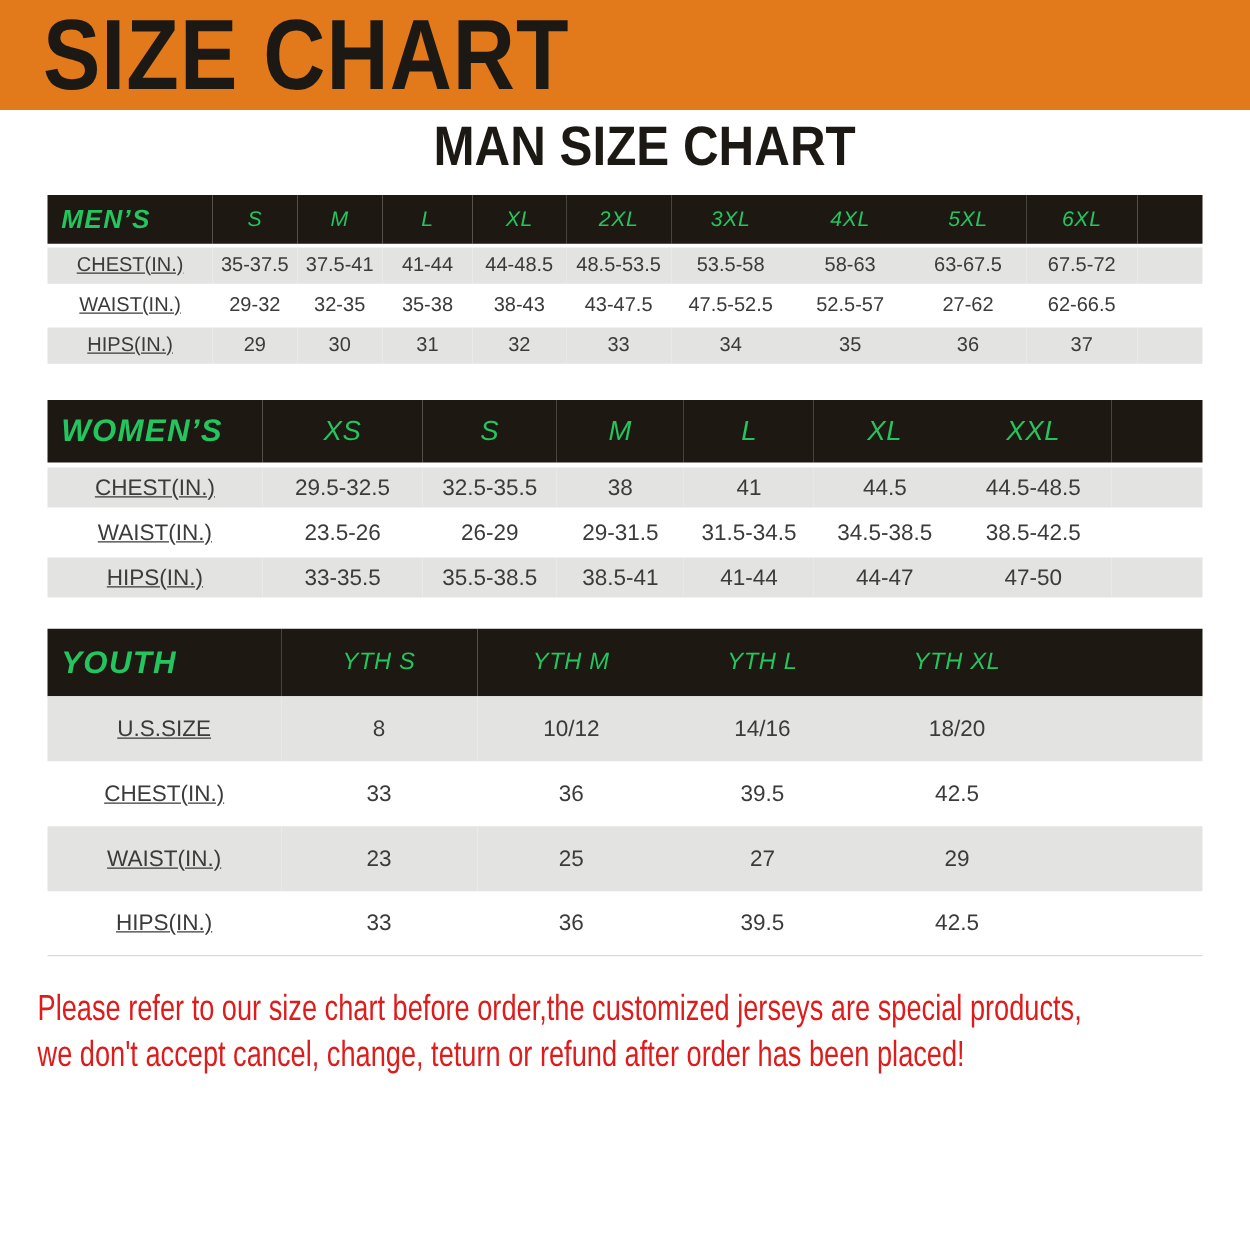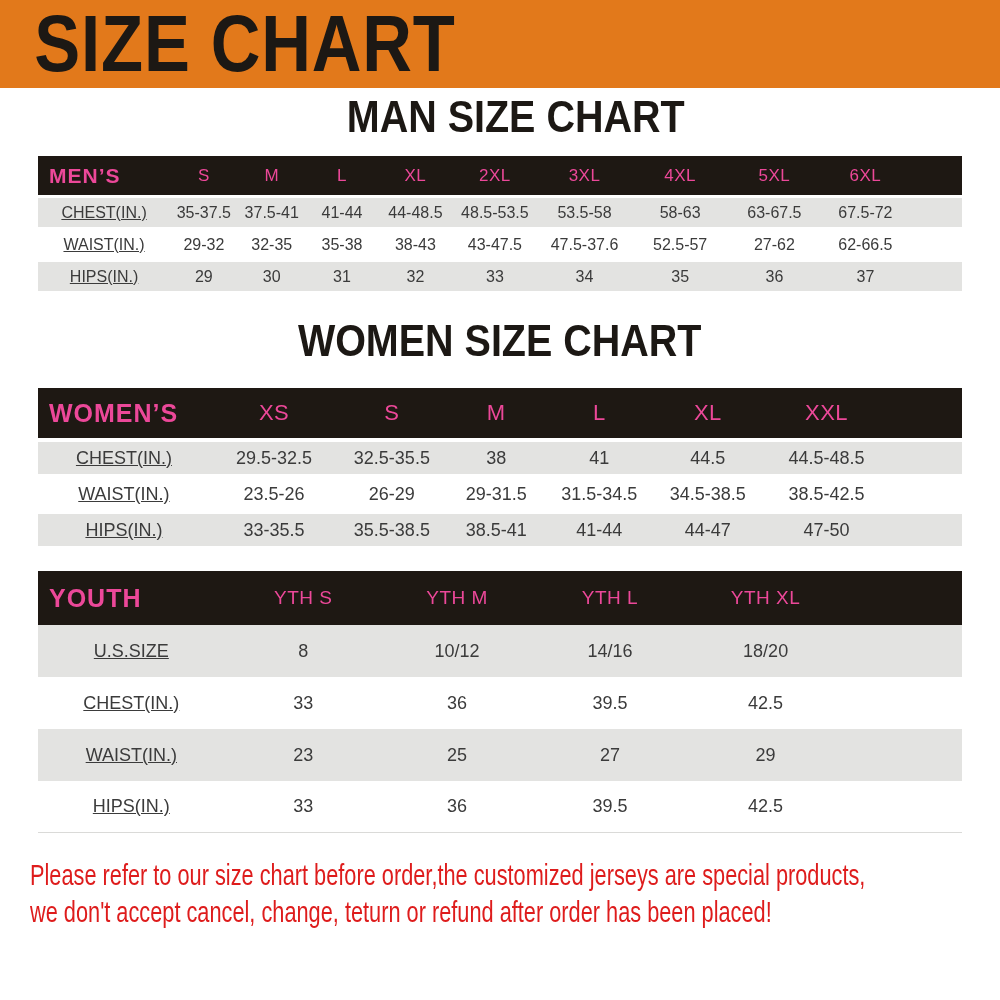--- a/index.html
+++ b/index.html
@@ -37,21 +37,21 @@
   #women-title{margin-top:26px;}
   #youth-title{margin-top:48px;}
   
   table.size-table{
     width:924px;margin-left:38px;border-collapse:separate;table-layout:fixed;
     color:var(--cell-ink);
   }
   table.size-table th,table.size-table td{
     text-align:center;vertical-align:middle;padding:0;overflow:hidden;white-space:nowrap;
   }
-  thead th{background:var(--table-header-black);color:#ec4899;font-weight:normal;letter-spacing:0.5px;}
+  thead th{background:var(--table-header-black);color:#22c55e;font-weight:normal;letter-spacing:0.5px;font-style:italic;}
   thead th.lbl{text-align:left;padding-left:11px;font-weight:bold;letter-spacing:1px;}
   tbody tr:nth-child(odd) td{background:var(--row-gray);}
   tbody td.lbl{text-align:center;text-decoration:underline;}
   
   #men-table{border-spacing:0 3px;margin-top:15px;font-size:16px;}
   #men-table thead tr{height:39px;}
   #men-table thead th{font-size:17px;}
   #men-table thead th.lbl{font-size:21px;}
   #men-table tbody tr{height:29px;}
   #men-table th:nth-child(1){width:14.3%}
@@ -137,21 +137,21 @@
           <td>67.5-72</td>
           <td class="filler"></td>
         </tr>
         <tr>
           <td class="lbl">WAIST(IN.)</td>
           <td>29-32</td>
           <td>32-35</td>
           <td>35-38</td>
           <td>38-43</td>
           <td>43-47.5</td>
-          <td>47.5-37.6</td>
+          <td>47.5-52.5</td>
           <td>52.5-57</td>
           <td>27-62</td>
           <td>62-66.5</td>
           <td class="filler"></td>
         </tr>
         <tr>
           <td class="lbl">HIPS(IN.)</td>
           <td>29</td>
           <td>30</td>
           <td>31</td>
@@ -161,23 +161,20 @@
           <td>35</td>
           <td>36</td>
           <td>37</td>
           <td class="filler"></td>
         </tr>
       </tbody>
     </table>
 </section>
 
 <section>
-  <h2 class="section-title" id="women-title">
-    <span class="condensed">WOMEN SIZE CHART</span>
-  </h2>
   <table class="size-table" id="women-table">
       <thead>
         <tr>
           <th class="lbl">WOMEN’S</th>
           <th>XS</th>
           <th>S</th>
           <th>M</th>
           <th>L</th>
           <th>XL</th>
           <th>XXL</th>

